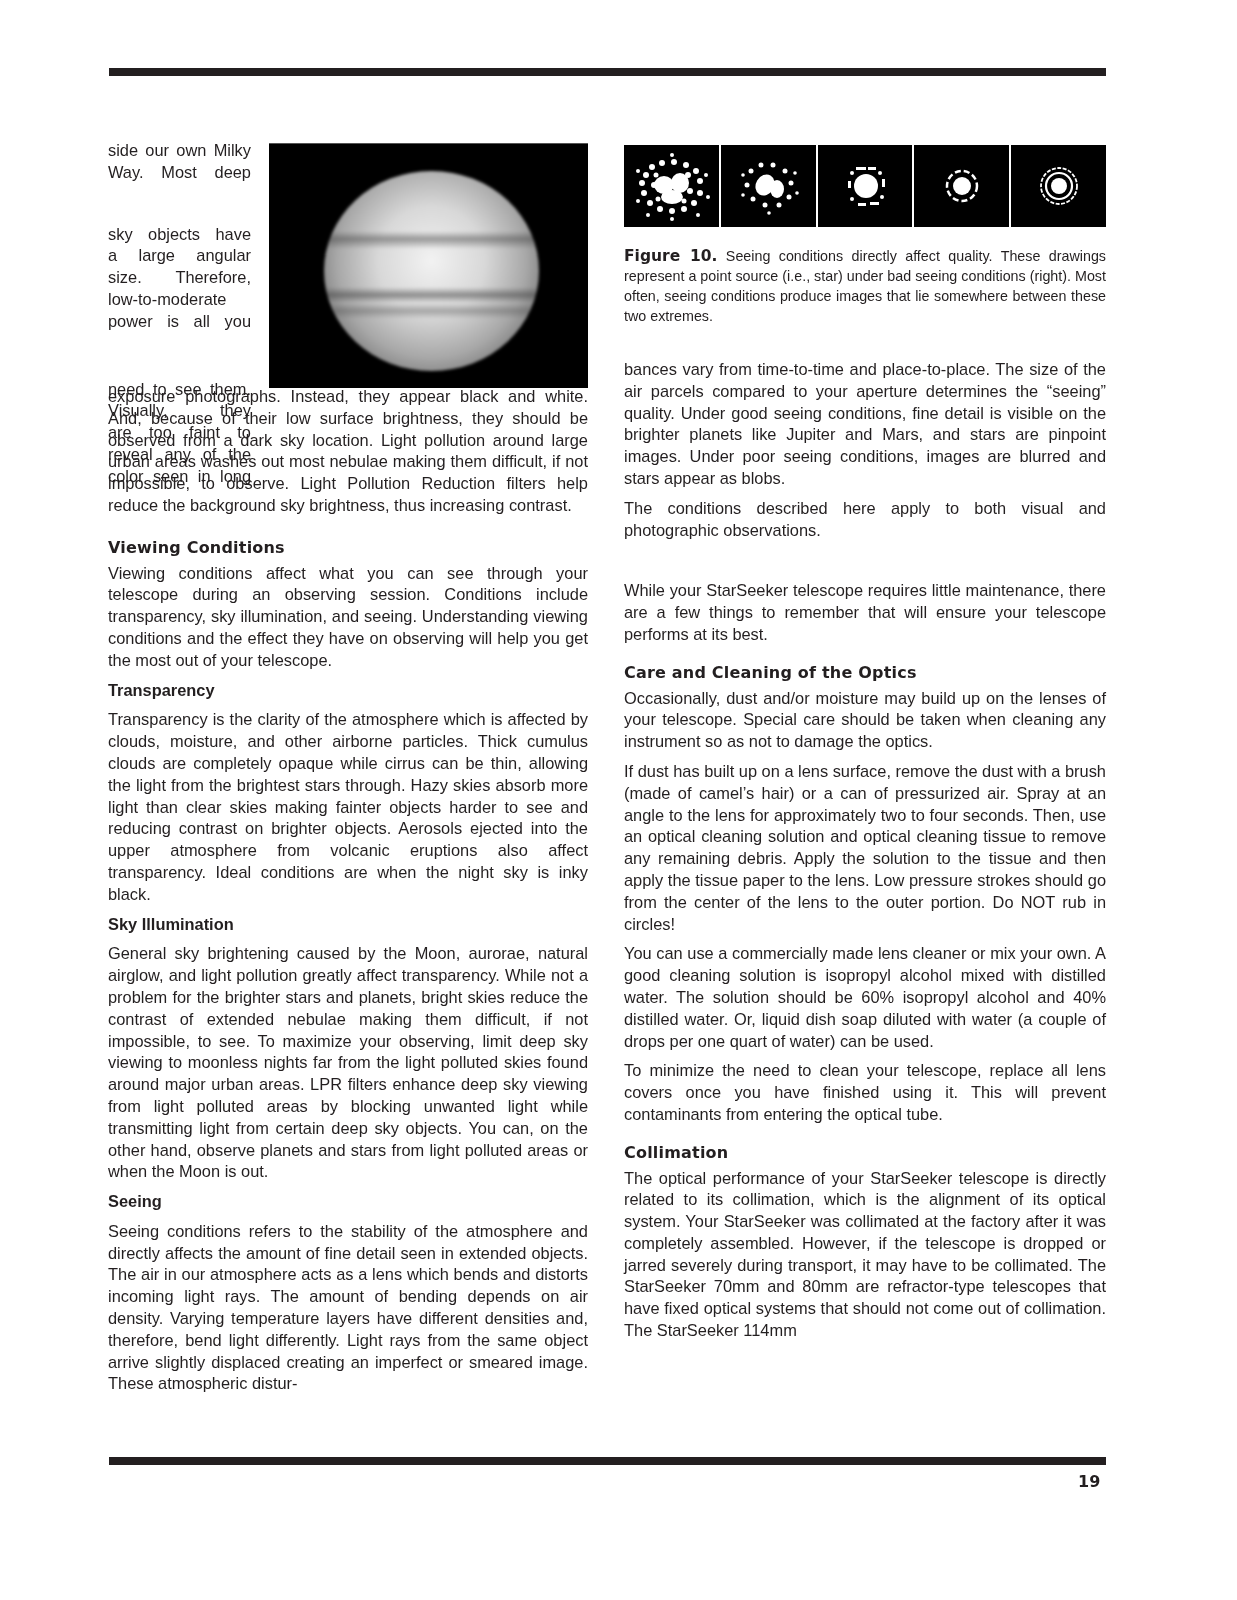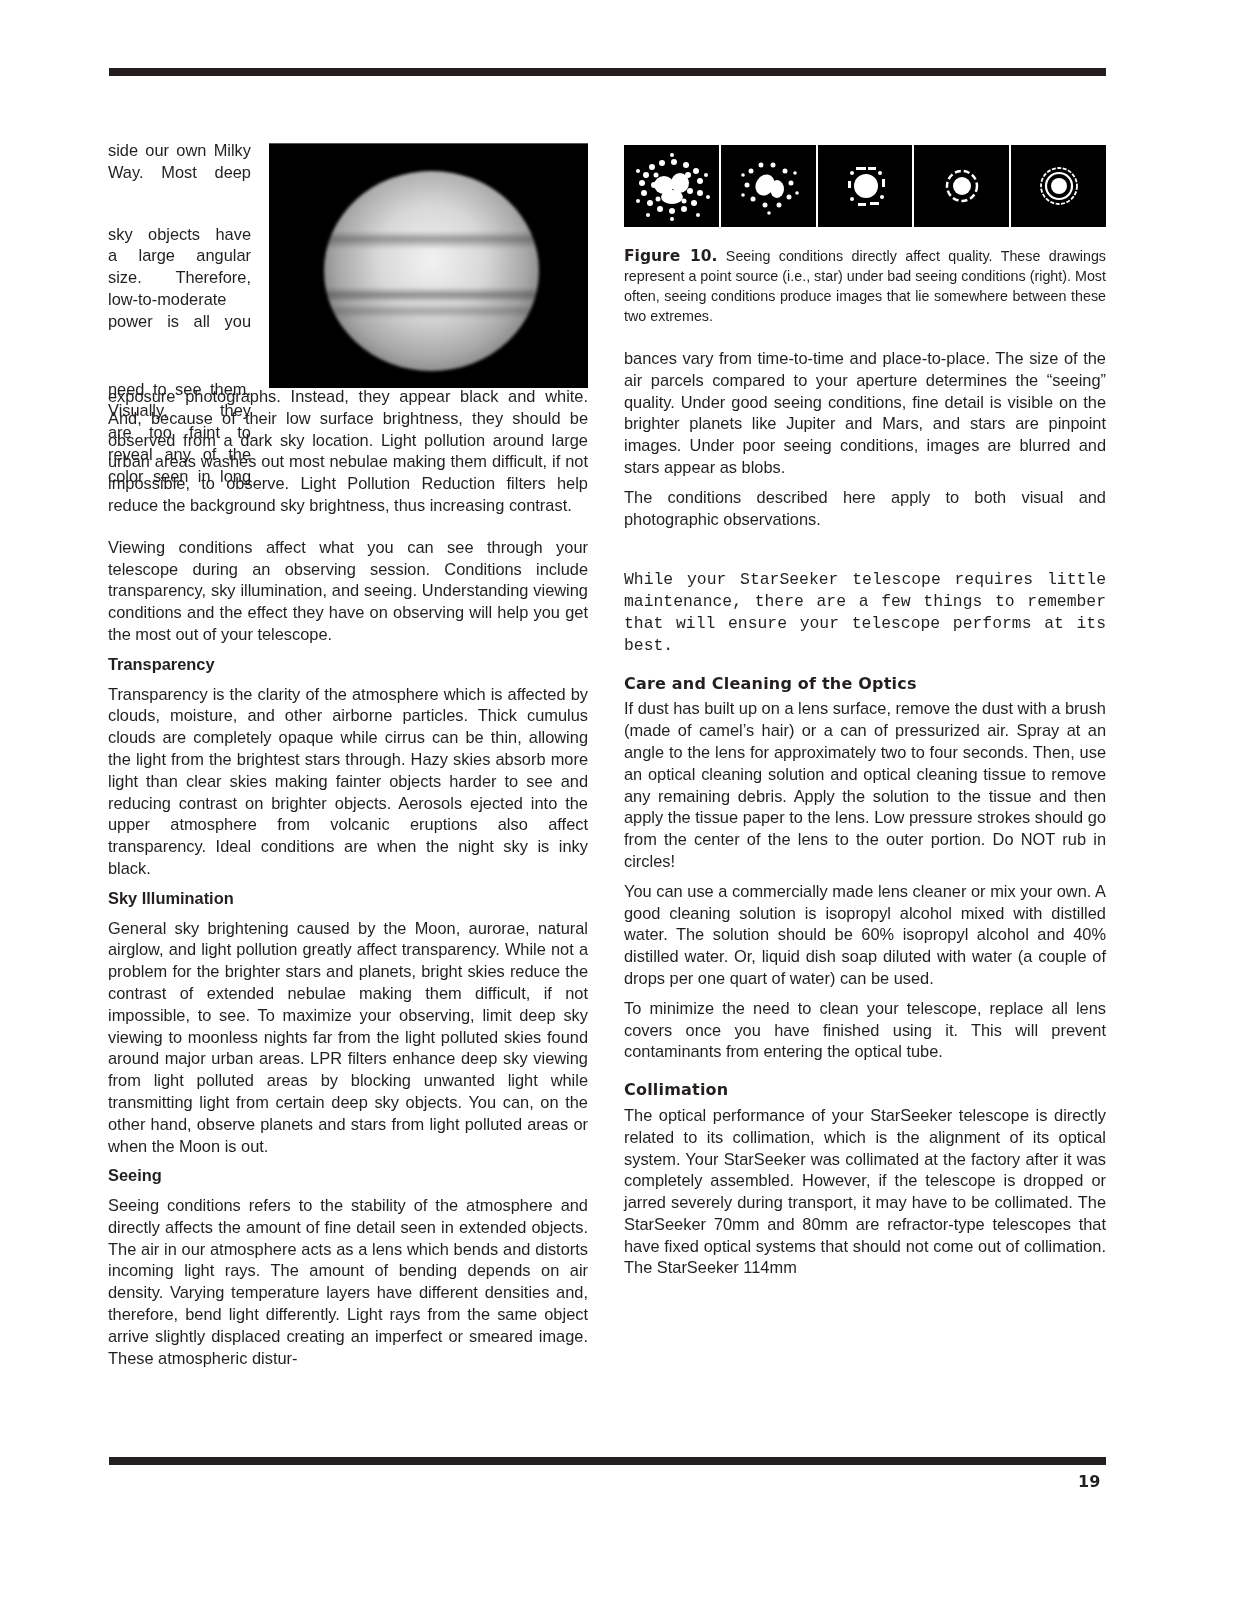--- a/index.html
+++ b/index.html
@@ -39,20 +39,21 @@
     <div class="wrap-text" style="text-align-last:justify;">low-to-moderate</div>
     <div class="wrap-text" style="text-align-last:justify;">power is all you</div>
     <div class="wrap-text" style="text-align-last:justify;margin-top:46px;">need to see them.</div>
     <div class="wrap-text" style="text-align-last:justify;">Visually, they</div>
     <div class="wrap-text" style="text-align-last:justify;">are too faint to</div>
     <div class="wrap-text" style="text-align-last:justify;">reveal any of the</div>
     <div class="wrap-text" style="text-align-last:justify;">color seen in long</div>
   </div>
   <p style="margin-bottom:20px;">exposure photographs. Instead, they appear black and white. And, because of their low surface brightness, they should be observed from a dark sky location. Light pollution around large urban areas washes out most nebulae making them difficult, if not impossible, to observe. Light Pollution Reduction filters help reduce the background sky brightness, thus increasing contrast.</p>
 
+  <div class="h3">Viewing Conditions</div>
   <p>Viewing conditions affect what you can see through your telescope during an observing session. Conditions include transparency, sky illumination, and seeing. Understanding viewing conditions and the effect they have on observing will help you get the most out of your telescope.</p>
 
   <div class="h4">Transparency</div>
   <p>Transparency is the clarity of the atmosphere which is affected by clouds, moisture, and other airborne particles. Thick cumulus clouds are completely opaque while cirrus can be thin, allowing the light from the brightest stars through. Hazy skies absorb more light than clear skies making fainter objects harder to see and reducing contrast on brighter objects. Aerosols ejected into the upper atmosphere from volcanic eruptions also affect transparency. Ideal conditions are when the night sky is inky black.</p>
 
   <div class="h4">Sky Illumination</div>
   <p>General sky brightening caused by the Moon, aurorae, natural airglow, and light pollution greatly affect transparency. While not a problem for the brighter stars and planets, bright skies reduce the contrast of extended nebulae making them difficult, if not impossible, to see. To maximize your observing, limit deep sky viewing to moonless nights far from the light polluted skies found around major urban areas. LPR filters enhance deep sky viewing from light polluted areas by blocking unwanted light while transmitting light from certain deep sky objects. You can, on the other hand, observe planets and stars from light polluted areas or when the Moon is out.</p>
 
   <div class="h4">Seeing</div>
   <p>Seeing conditions refers to the stability of the atmosphere and directly affects the amount of fine detail seen in extended objects. The air in our atmosphere acts as a lens which bends and distorts incoming light rays. The amount of bending depends on air density. Varying temperature layers have different densities and, therefore, bend light differently. Light rays from the same object arrive slightly displaced creating an imperfect or smeared image. These atmospheric distur-</p>
@@ -153,27 +154,28 @@
       <circle cx="48" cy="41" r="13" fill="none" stroke="#fff" stroke-width="2.2"></circle>
       <circle cx="48" cy="41" r="18" fill="none" stroke="#fff" stroke-width="1.8" stroke-dasharray="4 1.5"></circle>
     </svg>
   </div>
 </div>
 <div class="caption">
   <b>Figure 10.</b>
   <span>Seeing conditions directly affect quality. These drawings represent a point source (i.e., star) under bad seeing conditions (right). Most often, seeing conditions produce images that lie somewhere between these two extremes.</span>
 </div>
 
-<div class="col" style="left:624px; top:348px; width:482px;">
+<div class="col" style="left:624px; top:359px; width:482px;">
   <p>bances vary from time-to-time and place-to-place. The size of the air parcels compared to your aperture determines the “seeing” quality. Under good seeing conditions, fine detail is visible on the brighter planets like Jupiter and Mars, and stars are pinpoint images. Under poor seeing conditions, images are blurred and stars appear as blobs.</p>
   <p style="margin-bottom:39px;">The conditions described here apply to both visual and photographic observations.</p>
 
-  <p style="margin-bottom:16px;font-family:Liberation Mono, monospace;">While your StarSeeker telescope requires little maintenance, there are a few things to remember that will ensure your telescope performs at its best.</p>
+  <p style="margin-bottom:16px;">While your StarSeeker telescope requires little maintenance, there are a few things to remember that will ensure your telescope performs at its best.</p>
 
   <div class="h3">Care and Cleaning of the Optics</div>
+  <p>Occasionally, dust and/or moisture may build up on the lenses of your telescope. Special care should be taken when cleaning any instrument so as not to damage the optics.</p>
   <p>If dust has built up on a lens surface, remove the dust with a brush (made of camel’s hair) or a can of pressurized air. Spray at an angle to the lens for approximately two to four seconds. Then, use an optical cleaning solution and optical cleaning tissue to remove any remaining debris. Apply the solution to the tissue and then apply the tissue paper to the lens. Low pressure strokes should go from the center of the lens to the outer portion. Do NOT rub in circles!</p>
   <p>You can use a commercially made lens cleaner or mix your own. A good cleaning solution is isopropyl alcohol mixed with distilled water. The solution should be 60% isopropyl alcohol and 40% distilled water. Or, liquid dish soap diluted with water (a couple of drops per one quart of water) can be used.</p>
   <p style="margin-bottom:16px;">To minimize the need to clean your telescope, replace all lens covers once you have finished using it. This will prevent contaminants from entering the optical tube.</p>
 
   <div class="h3">Collimation</div>
   <p>The optical performance of your StarSeeker telescope is directly related to its collimation, which is the alignment of its optical system. Your StarSeeker was collimated at the factory after it was completely assembled. However, if the telescope is dropped or jarred severely during transport, it may have to be collimated. The StarSeeker 70mm and 80mm are refractor-type telescopes that have fixed optical systems that should not come out of collimation. The StarSeeker 114mm</p>
 </div>
 
 <div class="rule" style="top:1457px;"></div>
 <div class="pagenum">19</div>

